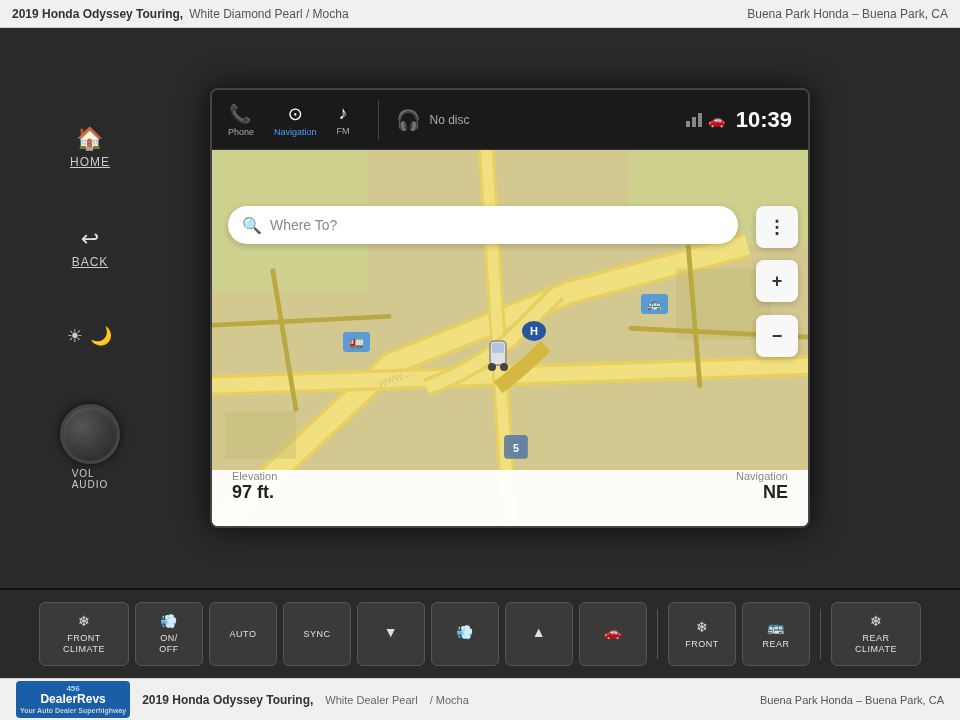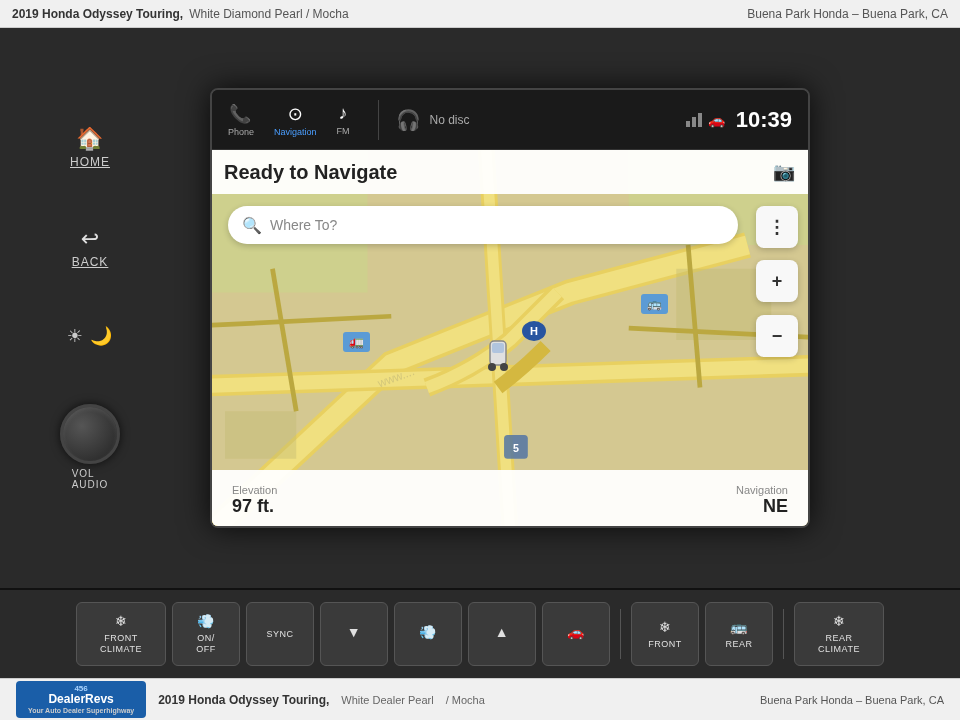--- a/index.html
+++ b/index.html
@@ -314,21 +314,20 @@
 
     
     #map-bottom {
       position: absolute;
       bottom: 0;
       left: 0;
       right: 0;
       height: 60px;
       background: rgba(255,255,255,0.95);
       display: flex;
-      align-items: center;
       padding: 0 20px;
       z-index: 10;
     }
     .map-info-item {
       display: flex;
       flex-direction: column;
     }
     .map-info-label {
       font-size: 11px;
       color: #888;
@@ -400,21 +399,21 @@
       padding: 0 16px;
       border-top: 1px solid #ccc;
       gap: 12px;
     }
 
     .dealer-logo {
       background: #1a5ea8;
       color: white;
       font-size: 11px;
       font-weight: bold;
-      padding: 4px 12px;
+      padding: 4px 4px;
       border-radius: 4px;
       display: flex;
       flex-direction: column;
       align-items: center;
       line-height: 1.1;
     }
     .dealer-logo .logo-top {
       font-size: 8px;
       color: #aad4ff;
     }
@@ -541,24 +540,20 @@
         <rect x="440" y="100" width="80" height="60" fill="#c0b870" opacity="0.4"></rect>
 
         <line x1="0" y1="150" x2="200" y2="140" stroke="#bba840" stroke-width="4"></line>
         <line x1="100" y1="100" x2="120" y2="220" stroke="#bba840" stroke-width="4"></line>
         <line x1="400" y1="150" x2="600" y2="160" stroke="#bba840" stroke-width="4"></line>
         <line x1="450" y1="80" x2="460" y2="200" stroke="#bba840" stroke-width="4"></line>
 
         <text x="190" y="200" fill="rgba(100,100,100,0.2)" font-size="10" transform="rotate(-20, 190, 200)">www....</text>
       </svg>
 
-      <div id="map-header">
-        <span class="ready-text">Ready to Navigate</span>
-        <span class="map-settings-icon">📷</span>
-      </div>
 
       <div id="search-bar">
         <span class="search-icon">🔍</span>
         <span class="search-text">Where To?</span>
       </div>
 
       <div id="btn-menu" class="map-side-btn">⋮</div>
       <div id="btn-plus" class="map-side-btn">+</div>
       <div id="btn-minus" class="map-side-btn">−</div>
 
@@ -597,20 +592,23 @@
   <div class="climate-btn wide">
     <span class="btn-icon">❄</span>
     <span class="btn-label">FRONT<br>CLIMATE</span>
   </div>
 
   <div class="climate-btn">
     <span class="btn-icon">💨</span>
     <span class="btn-label">ON/<br>OFF</span>
   </div>
 
+  <div class="climate-btn">
+    <span class="btn-label">AUTO</span>
+  </div>
 
   <div class="climate-btn">
     <span class="btn-label">SYNC</span>
   </div>
 
   <div class="climate-btn">
     <span class="btn-icon">▼</span>
   </div>
 
   <div class="climate-btn">

